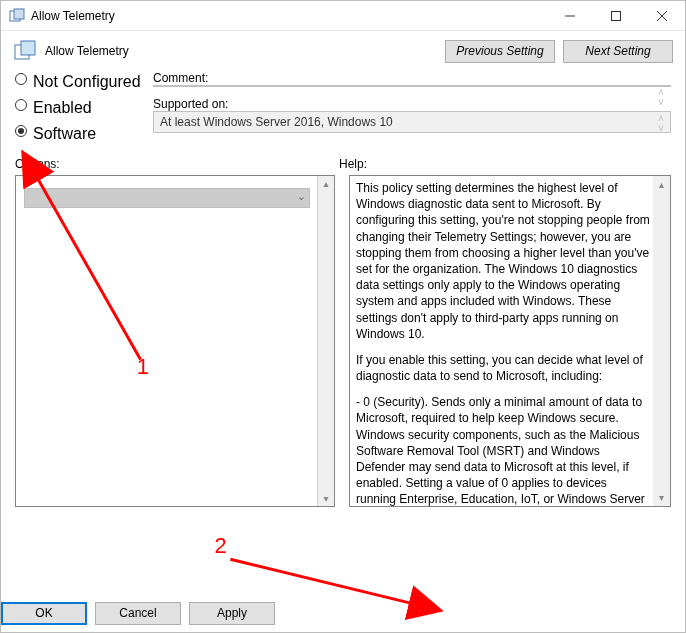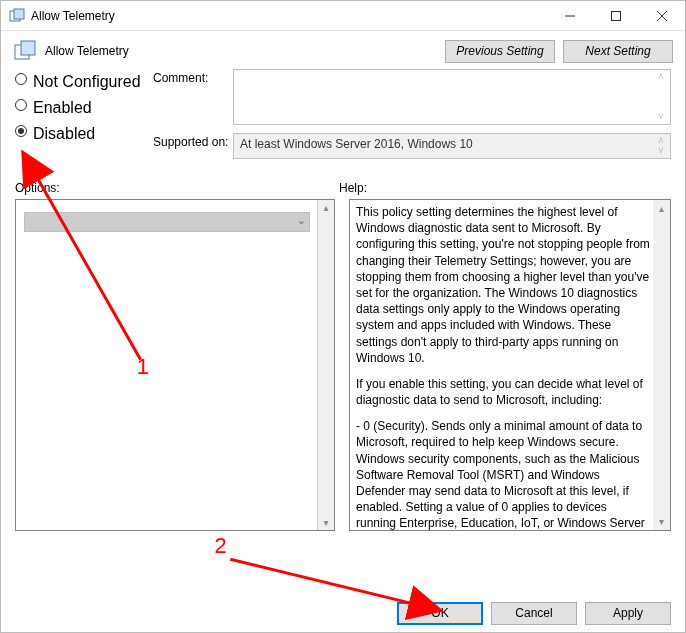--- a/index.html
+++ b/index.html
@@ -16,40 +16,40 @@
   .toprow .htext { font-size: 12px; flex: 1; }
   .navbtn { width: 110px; height: 23px; border: 1px solid #adadad; background: #e1e1e1; font-size: 12px; margin-left: 8px; display: flex; align-items: center; justify-content: center; cursor: pointer; font-style: italic; }
 
   .midgrid { padding: 6px 14px 8px 14px; }
   .radios { float: left; width: 138px; padding-top: 4px; }
   .radio { display: flex; align-items: flex-start; height: 26px; font-size: 16px; cursor: pointer; }
   .radio .rc { width: 12px; height: 12px; border: 1px solid #333; border-radius: 50%; margin-right: 6px; display: flex; align-items: center; justify-content: center; }
   .radio.sel .rc::after { content:""; width:6px; height:6px; background:#333; border-radius:50%; }
 
   .labelcol { margin-left: 138px; }
-  .row { display: flex; margin-bottom: 8px; }
+  .row { display: flex; margin-bottom: 8px; flex-direction: column; }
   .row > .lab { width: 80px; padding-top: 2px; font-size: 12px; }
   .commentbox { flex: 1; height: 56px; border: 1px solid #c1c1c1; background: #fff; position: relative; }
   .supportedbox { flex: 1; height: 26px; border: 1px solid #c1c1c1; background: #f0f0f0; padding: 3px 6px; font-size: 12px; position: relative; color:#333; }
   .tinyscroll { position: absolute; right: 2px; top: 2px; bottom: 2px; width: 14px; display: flex; flex-direction: column; justify-content: space-between; }
   .tinyscroll span { color: #bdbdbd; font-size: 10px; text-align: center; line-height: 10px; }
 
   .midlabels { clear: both; display: flex; padding: 6px 14px 4px 14px; }
   .midlabels > div:first-child { width: 324px; }
 
   .lower { display: flex; gap: 14px; padding: 0 14px 0 14px; height: 332px; }
   .optionsbox { width: 320px; border: 1px solid #828282; background: #fff; position: relative; }
   .optionsbox .disabledfield { position: absolute; top: 12px; left: 8px; right: 24px; height: 20px; background: #cccccc; border: 1px solid #bfbfbf; }
   .optionsbox .dropchev { position: absolute; right: 28px; top: 14px; color: #6b6b6b; font-size: 11px; }
   .vscroll { position: absolute; right: 0; top: 0; bottom: 0; width: 17px; background: #f0f0f0; border-left: 1px solid #d0d0d0; display: flex; flex-direction: column; justify-content: space-between; align-items: center; padding: 2px 0; color:#888; font-size:10px; }
 
   .helpbox { flex: 1; border: 1px solid #828282; background: #fff; position: relative; padding: 4px 20px 4px 6px; font-size: 12px; line-height: 1.35; overflow: hidden; }
   .helpbox p { margin: 0 0 10px 0; }
 
-  .footer { position: absolute; left: 0; right: 0; bottom: 0; height: 38px; display: flex; align-items: center; justify-content: flex-end; padding-right: 14px; gap: 8px; }
+  .footer { position: absolute; left: 0; right: 0; bottom: 0; height: 38px; display: flex; align-items: center; justify-content: flex-start; padding-right: 6px; gap: 8px; }
   .fbtn { width: 86px; height: 23px; border: 1px solid #adadad; background: #e1e1e1; font-size: 12px; display: flex; align-items: center; justify-content: center; cursor: pointer; }
   .fbtn.primary { border: 2px solid #0078d7; background: #e1e1e1; }
 
   
   .overlay { position: absolute; left:0; top:0; width:100%; height:100%; pointer-events:none; }
 </style>
 </head>
 <body>
 
 <div class="titlebar">
@@ -91,21 +91,21 @@
     <div class="radio">
         <span class="rc"></span>
         <span>Not Configured</span>
       </div>
     <div class="radio">
         <span class="rc"></span>
         <span>Enabled</span>
       </div>
     <div class="radio sel">
         <span class="rc"></span>
-        <span>Disabled</span>
+        <span>Software</span>
       </div>
   </div>
   <div class="labelcol">
     <div class="row">
       <div class="lab">Comment:</div>
       <div class="commentbox">
         <div class="tinyscroll">
             <span>˄</span>
             <span>˅</span>
           </div>

